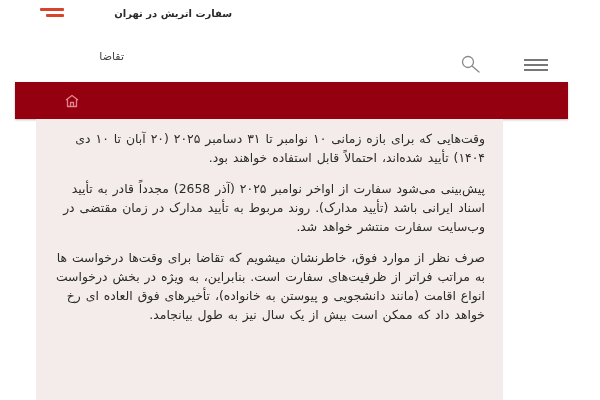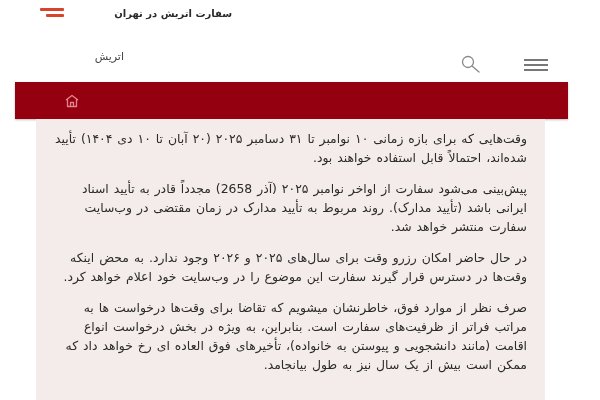--- a/index.html
+++ b/index.html
@@ -19,35 +19,35 @@
 
     .search-btn { position: absolute; left: 460px; top: 54px; width: 22px; height: 22px; cursor: pointer; }
     .menu-btn { position: absolute; left: 524px; top: 58px; width: 26px; height: 16px; cursor: pointer; }
     .menu-btn span { position: absolute; left: 0; width: 24px; height: 1.5px; background: #777; }
     .menu-btn .b1 { top: 1px; } .menu-btn .b2 { top: 6px; } .menu-btn .b3 { top: 11px; }
 
     .navbar { position: absolute; left: 15px; top: 82px; width: 553px; height: 37px; background: #950010;
       box-shadow: 0 1px 2px rgba(0,0,0,0.25); }
     .home-btn { position: absolute; left: 49px; top: 11px; width: 16px; height: 14px; cursor: pointer; }
 
-    .content { position: absolute; left: 36px; top: 119px; width: 509px; height: 281px; background: #f3ecea;
+    .content { position: absolute; left: 36px; top: 119px; width: 467px; height: 281px; background: #f3ecea;
       padding: 10px 18px 0 18px; direction: rtl; text-align: right; }
     .content p { font-family: "DejaVu Sans", sans-serif; font-size: 12.4px; line-height: 19px; color: #2b2b2b;
       margin-bottom: 12px; word-spacing: 1px; }
   </style>
 </head>
 <body>
 
 <div class="header">
   <div class="logo">
     <span class="l1"></span>
     <span class="l2"></span>
   </div>
   <div class="site-title">سفارت اتریش در تهران</div>
-  <div class="site-sub">اتریش</div>
+  <div class="site-sub">تقاضا</div>
 
   <div class="search-btn">
     <svg width="22" height="22" viewBox="0 0 22 22">
       <circle cx="8" cy="8" r="5.5" fill="none" stroke="#888" stroke-width="1.3"></circle>
       <line x1="12" y1="12" x2="19" y2="18" stroke="#888" stroke-width="1.3" stroke-linecap="round"></line>
     </svg>
   </div>
   <div class="menu-btn">
     <span class="b1"></span>
     <span class="b2"></span>
@@ -59,15 +59,14 @@
   <div class="home-btn">
     <svg width="16" height="14" viewBox="0 0 16 14">
       <path d="M2 6 L8 1.5 L14 6 M3.5 5 V12.5 H12.5 V5 M6.5 12.5 V8.5 H9.5 V12.5" fill="none" stroke="#e4838c" stroke-width="1.3" stroke-linejoin="round"></path>
     </svg>
   </div>
 </div>
 
 <div class="content">
   <p>وقت‌هایی که برای بازه زمانی ۱۰ نوامبر تا ۳۱ دسامبر ۲۰۲۵ (۲۰ آبان تا ۱۰ دی ۱۴۰۴) تأیید شده‌اند، احتمالاً قابل استفاده خواهند بود.</p>
   <p>پیش‌بینی می‌شود سفارت از اواخر نوامبر ۲۰۲۵ (آذر 2658) مجدداً قادر به تأیید اسناد ایرانی باشد (تأیید مدارک). روند مربوط به تأیید مدارک در زمان مقتضی در وب‌سایت سفارت منتشر خواهد شد.</p>
-  <p>در حال حاضر امکان رزرو وقت برای سال‌های ۲۰۲۵ و ۲۰۲۶ وجود ندارد. به محض اینکه وقت‌ها در دسترس قرار گیرند سفارت این موضوع را در وب‌سایت خود اعلام خواهد کرد.</p>
   <p>صرف نظر از موارد فوق، خاطرنشان میشویم که تقاضا برای وقت‌ها درخواست ها به مراتب فراتر از ظرفیت‌های سفارت است. بنابراین، به ویژه در بخش درخواست انواع اقامت (مانند دانشجویی و پیوستن به خانواده)، تأخیرهای فوق العاده ای رخ خواهد داد که ممکن است بیش از یک سال نیز به طول بیانجامد.</p>
 </div>
 
 </body></html>

